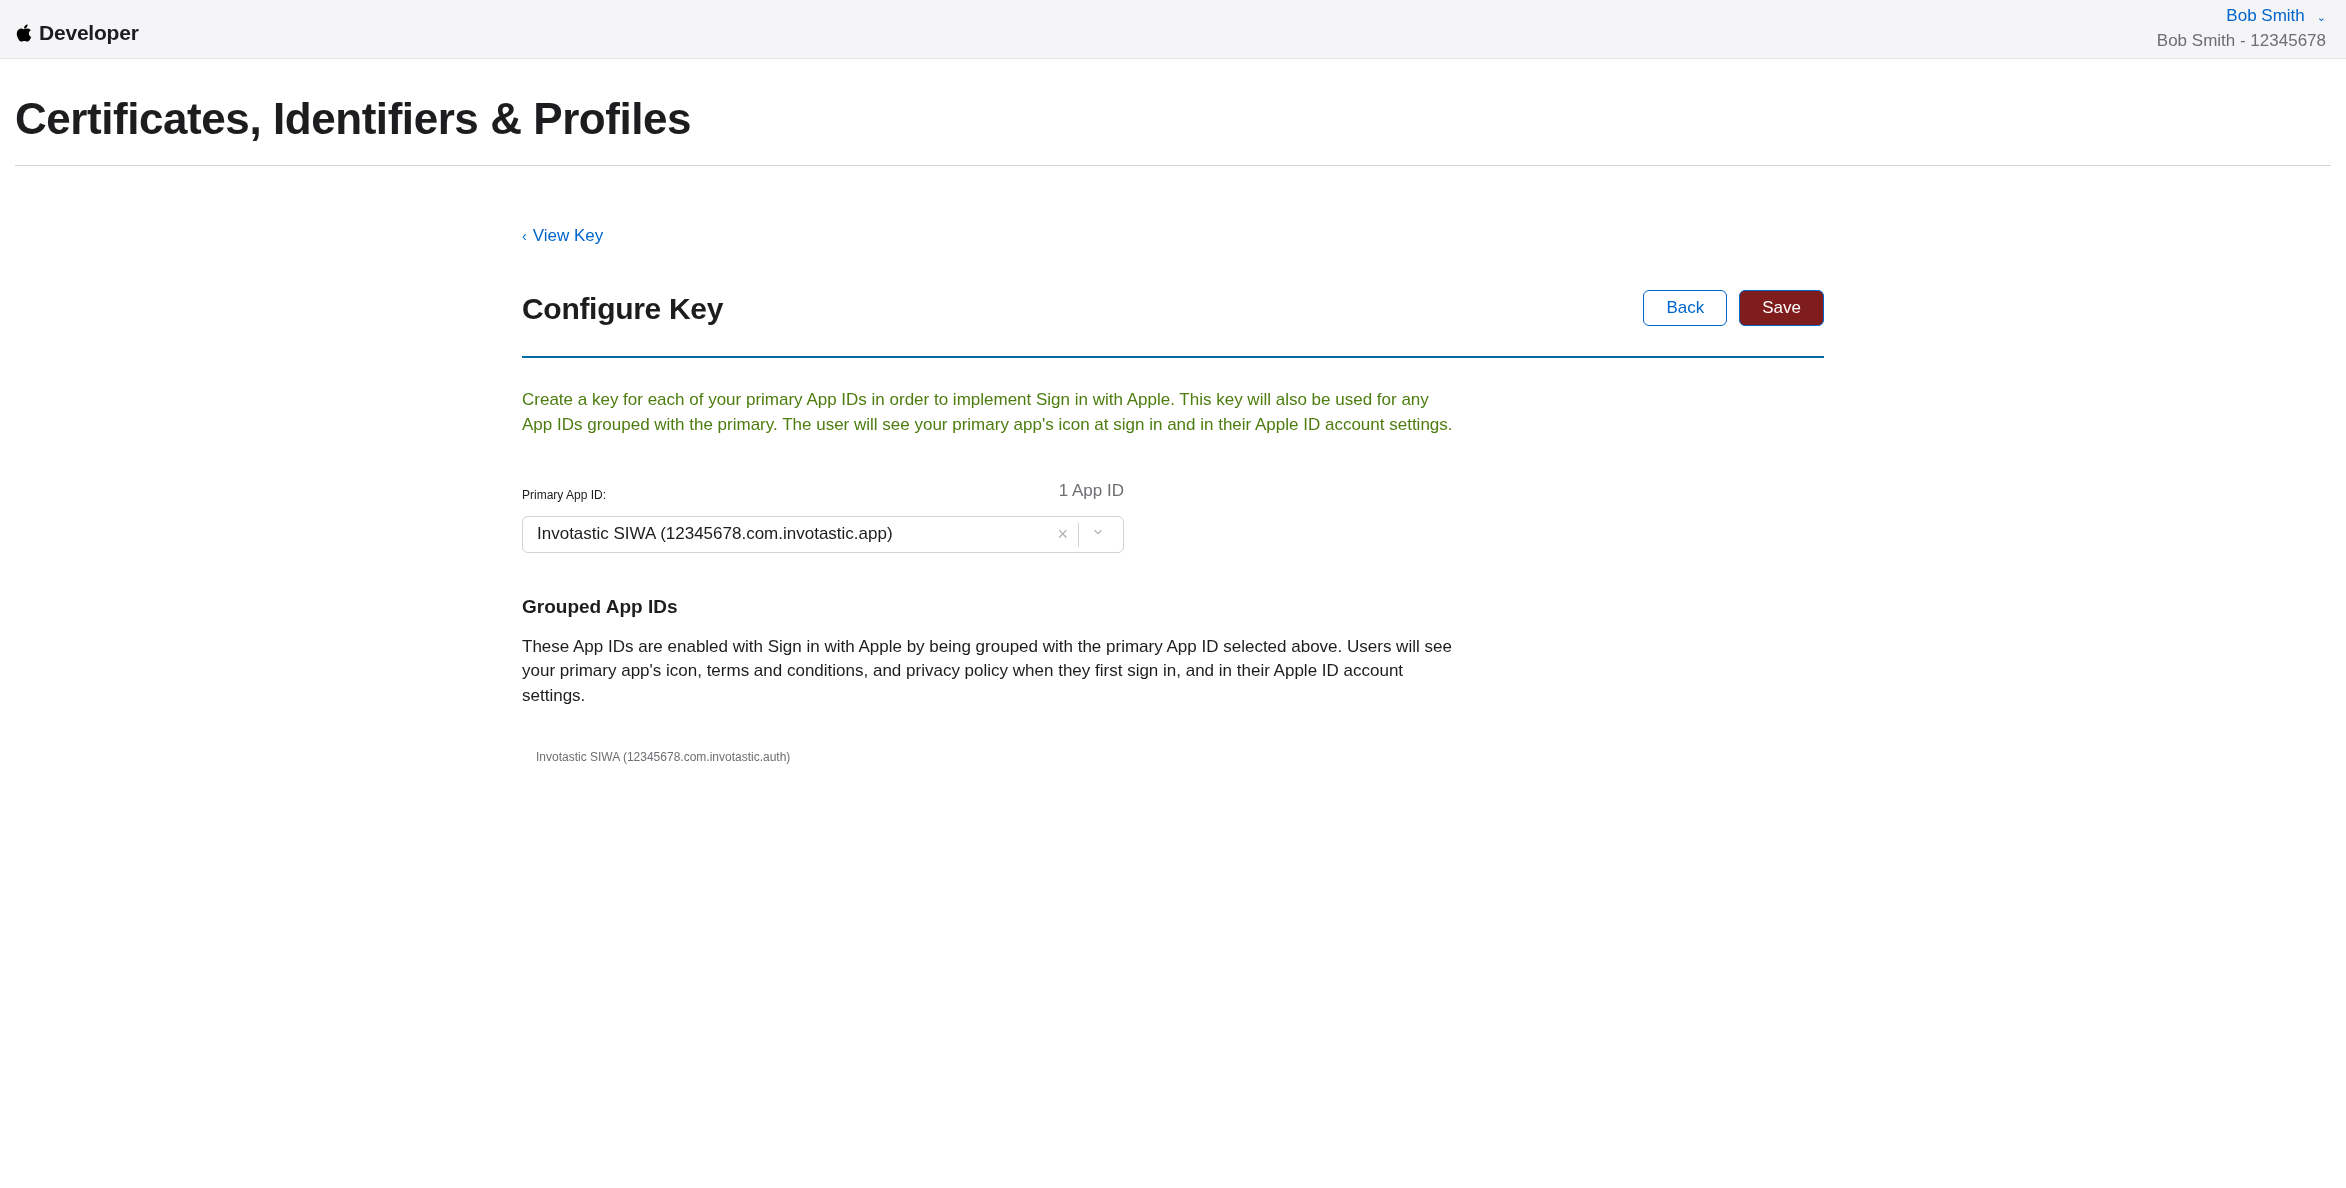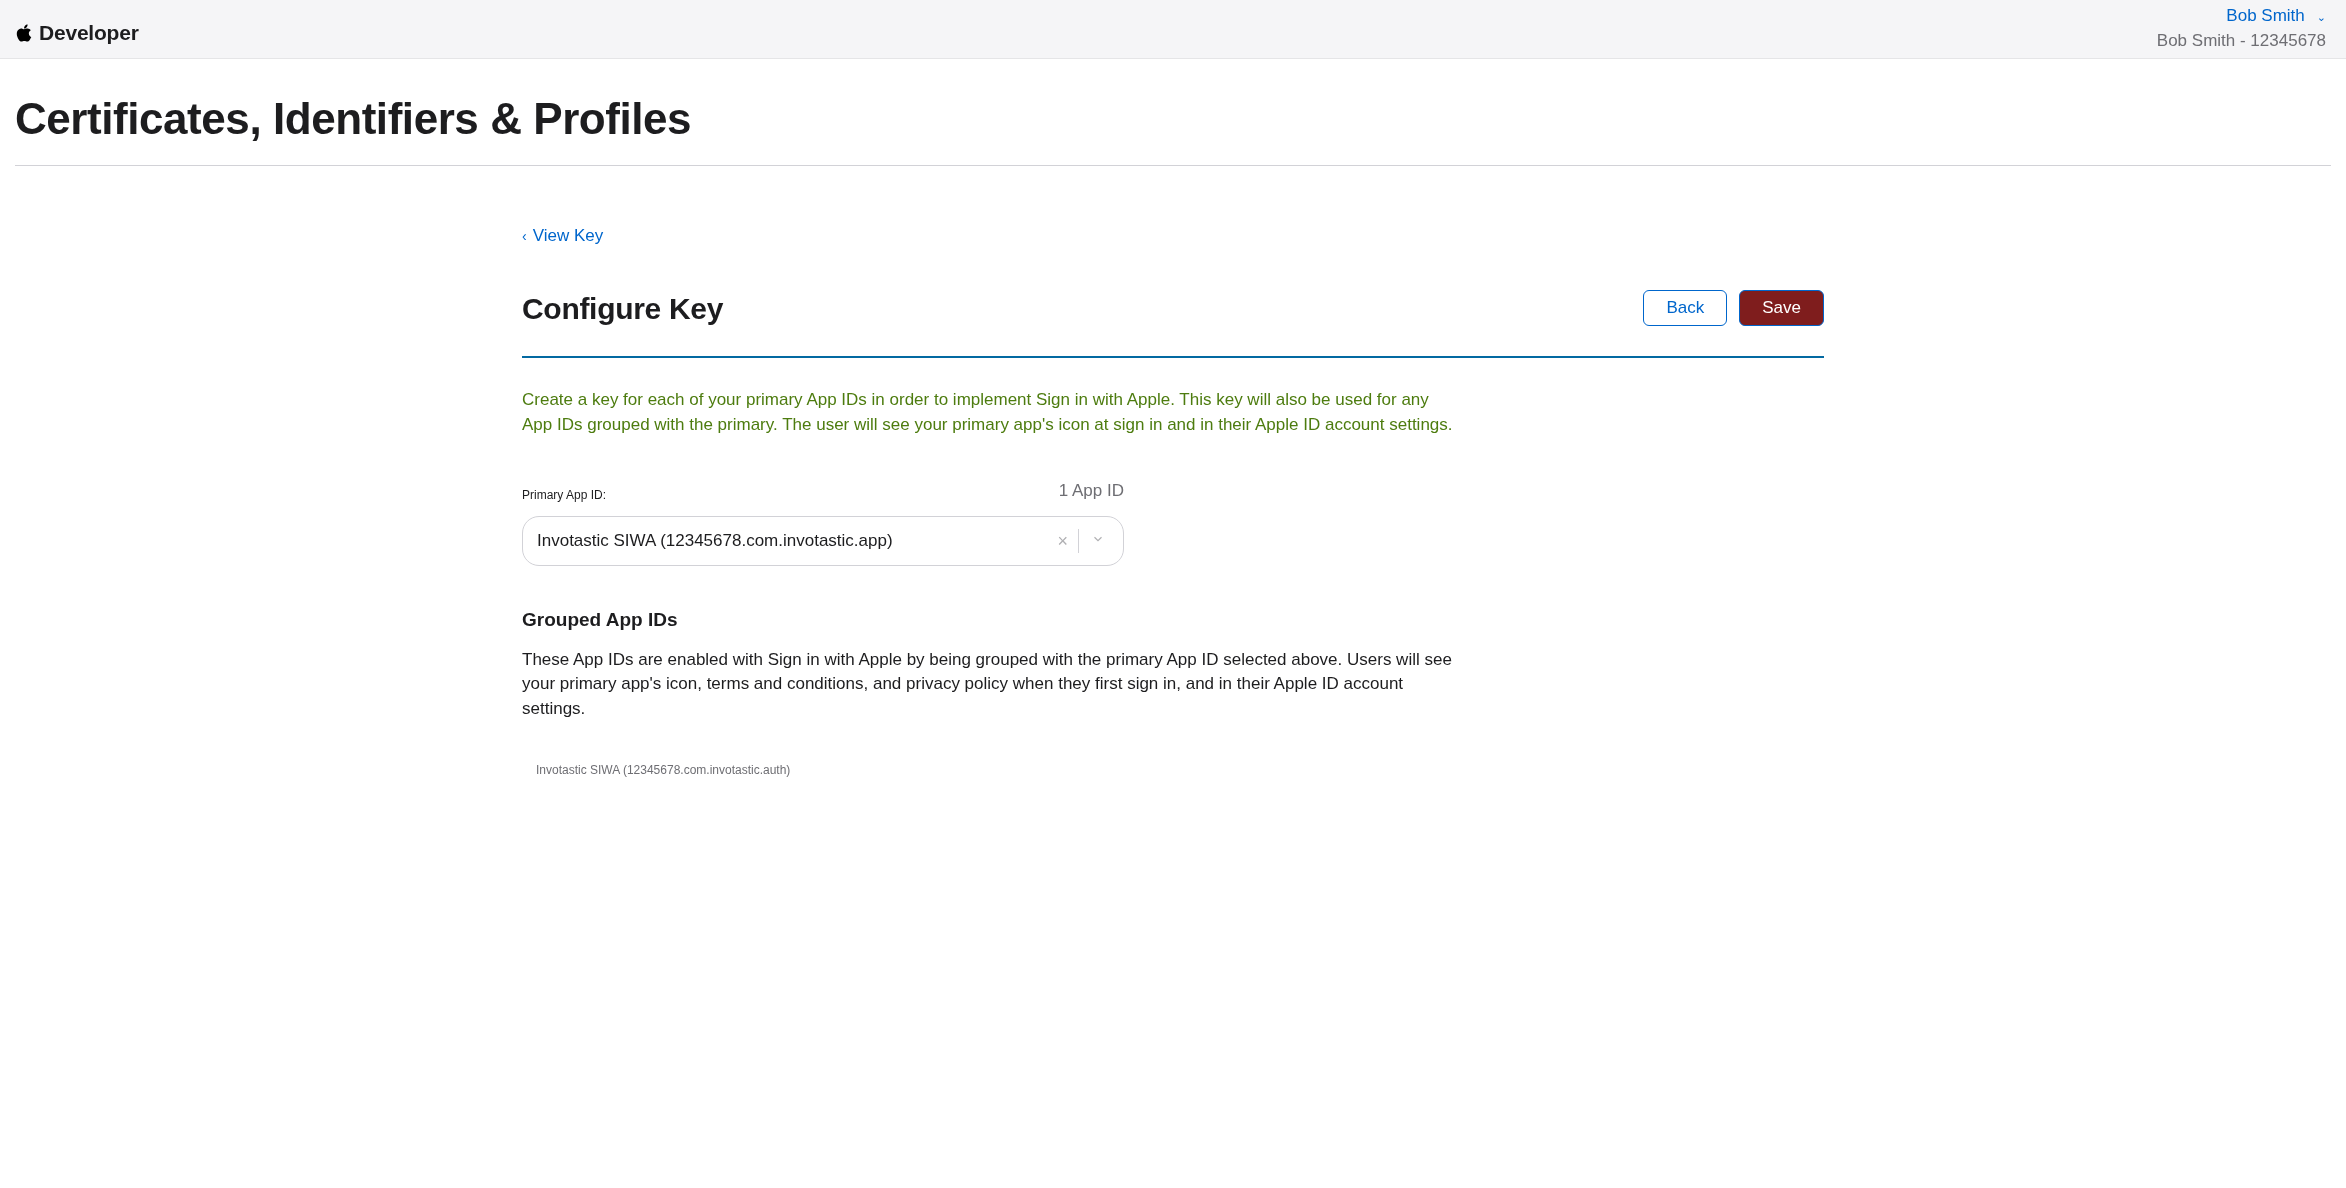--- a/index.html
+++ b/index.html
@@ -95,23 +95,23 @@
   }
   .field-row {
     display: flex; justify-content: space-between; align-items: flex-end;
     max-width: 602px; margin-top: 42px;
   }
   .field-label { font-size: 12px; }
   .field-count { color: #6e6e73; font-size: 17px; }
   .select {
     margin-top: 12px;
     max-width: 602px;
-    height: 50px;
+    height: 37px;
     border: 1px solid #d2d2d7;
-    border-radius: 17px;
+    border-radius: 6px;
     display: flex;
     align-items: center;
     padding: 2px 14px;
     position: relative;
     cursor: pointer;
     background: #fff;
   }
   .select-value { flex: 1; font-size: 17px; color: #1d1d1f; }
   .select-controls { display: flex; align-items: center; gap: 0; }
   .select-clear {

